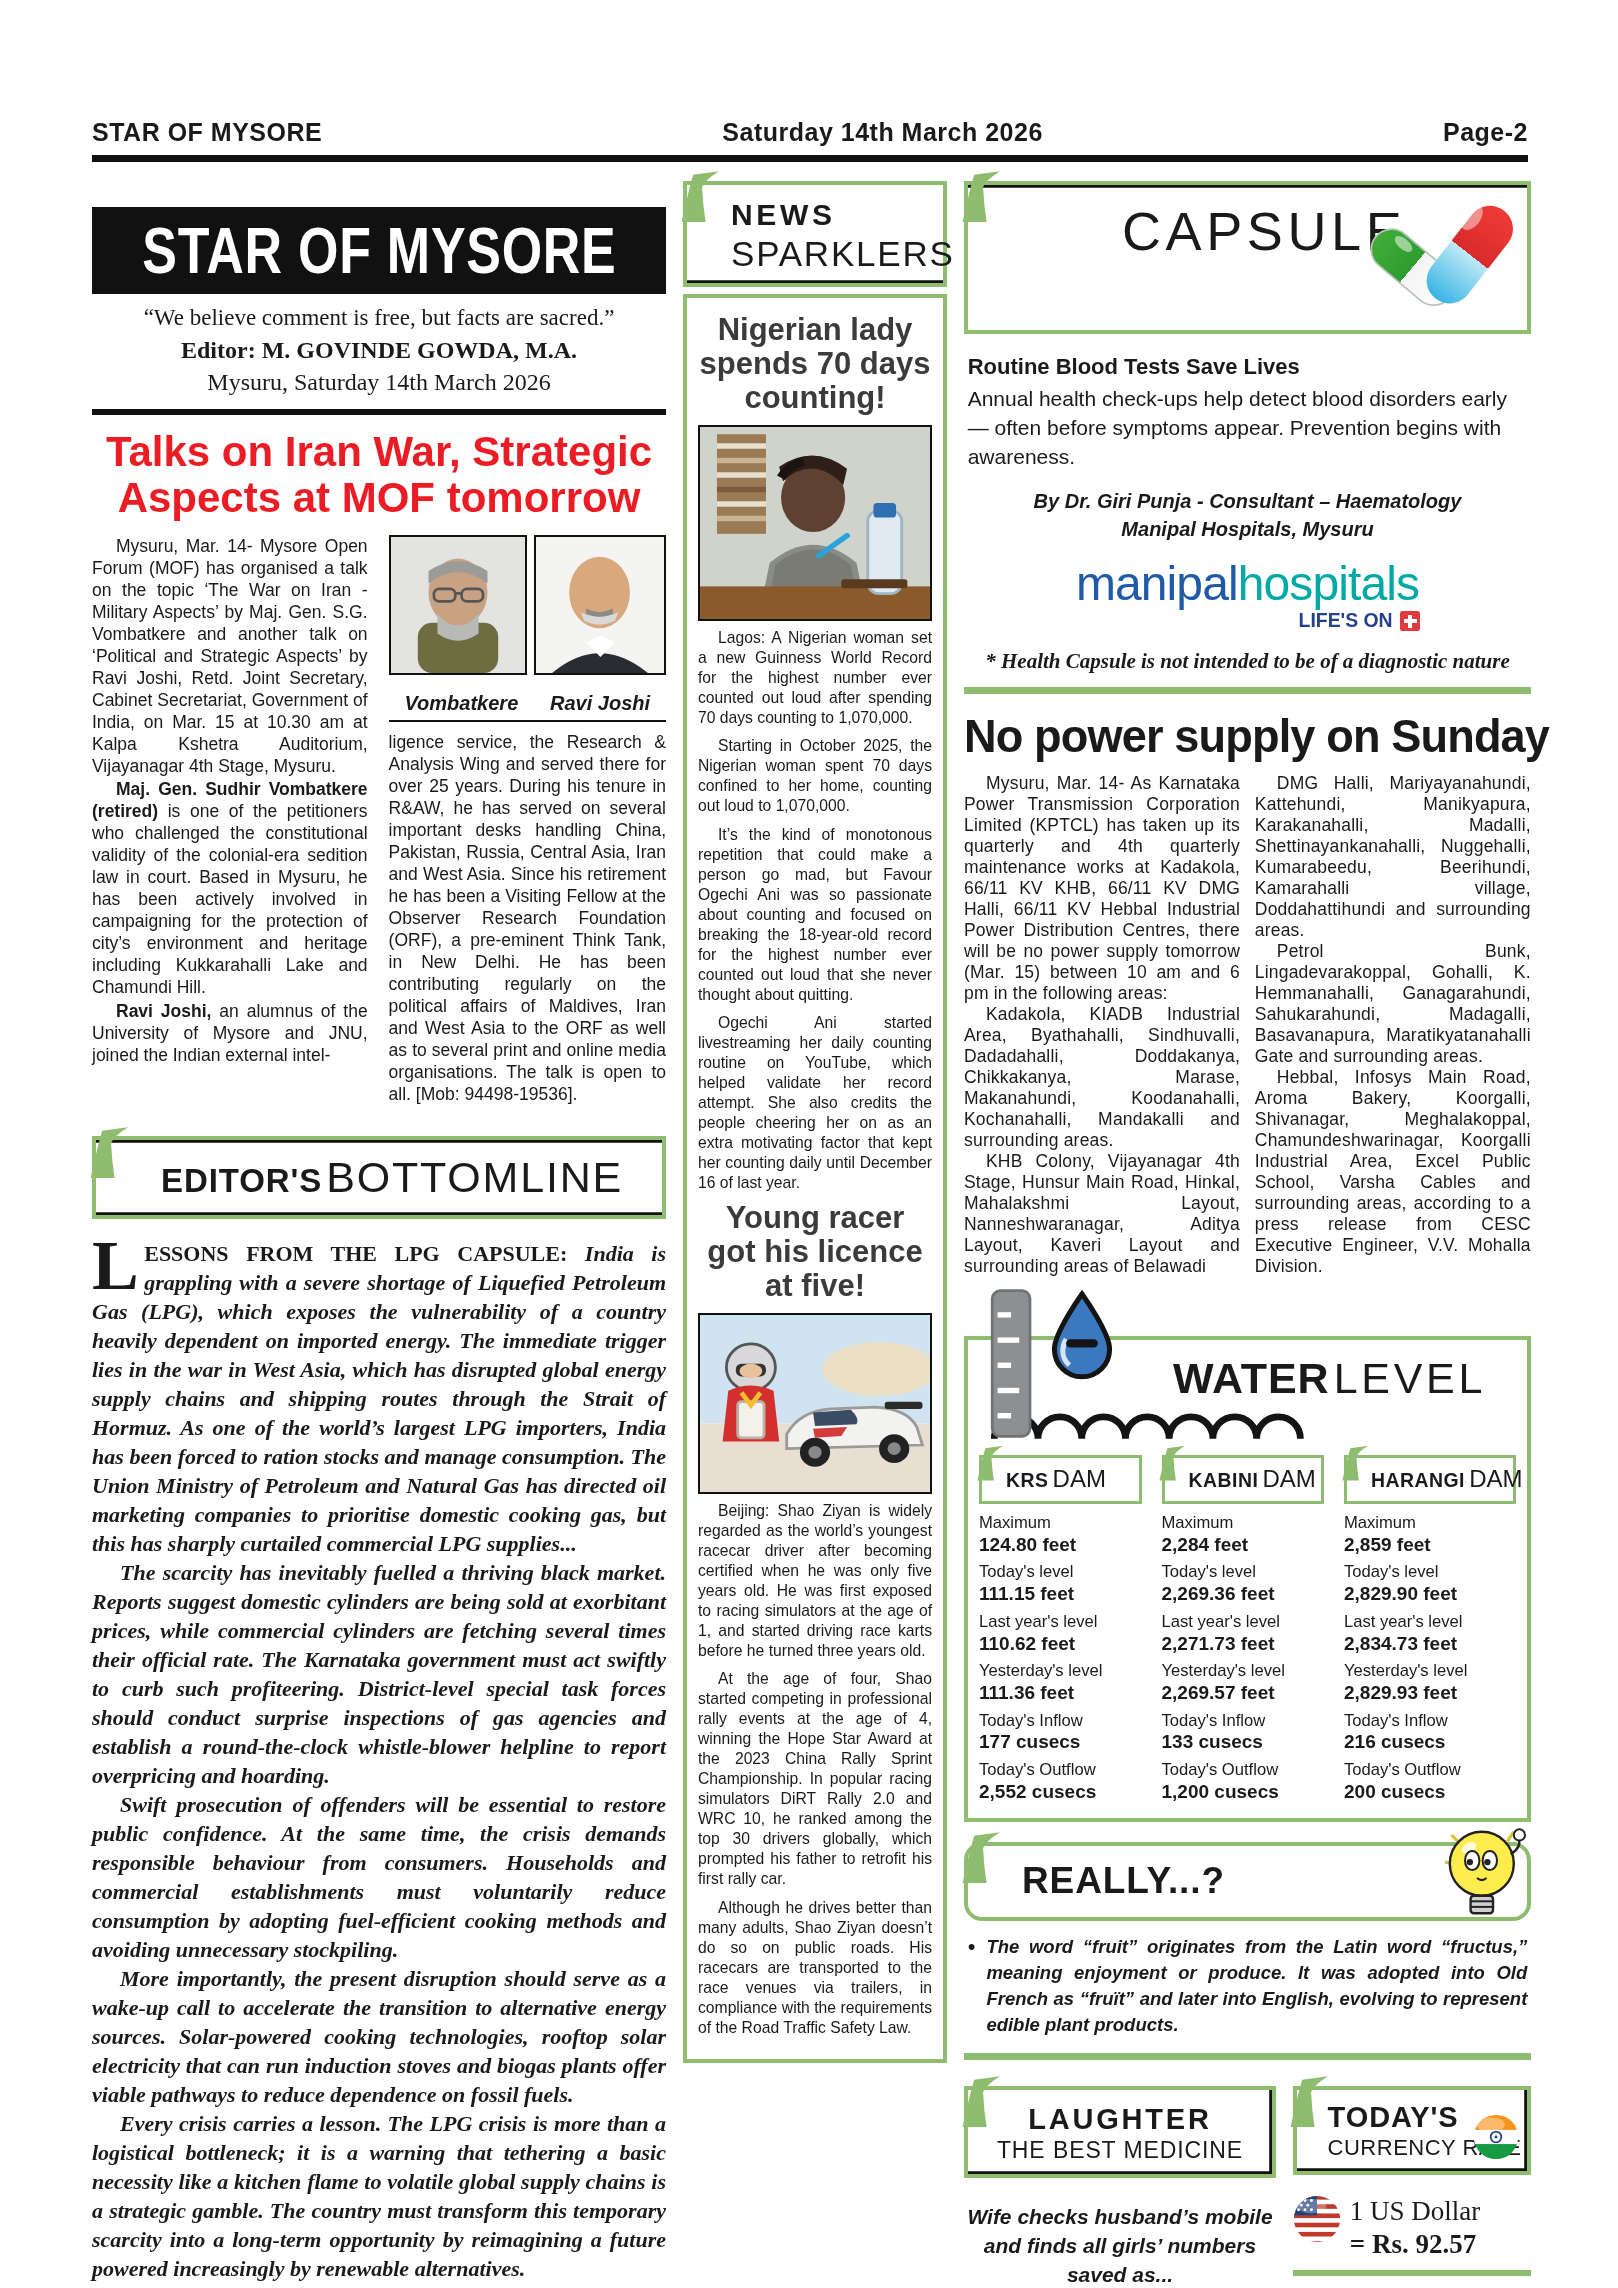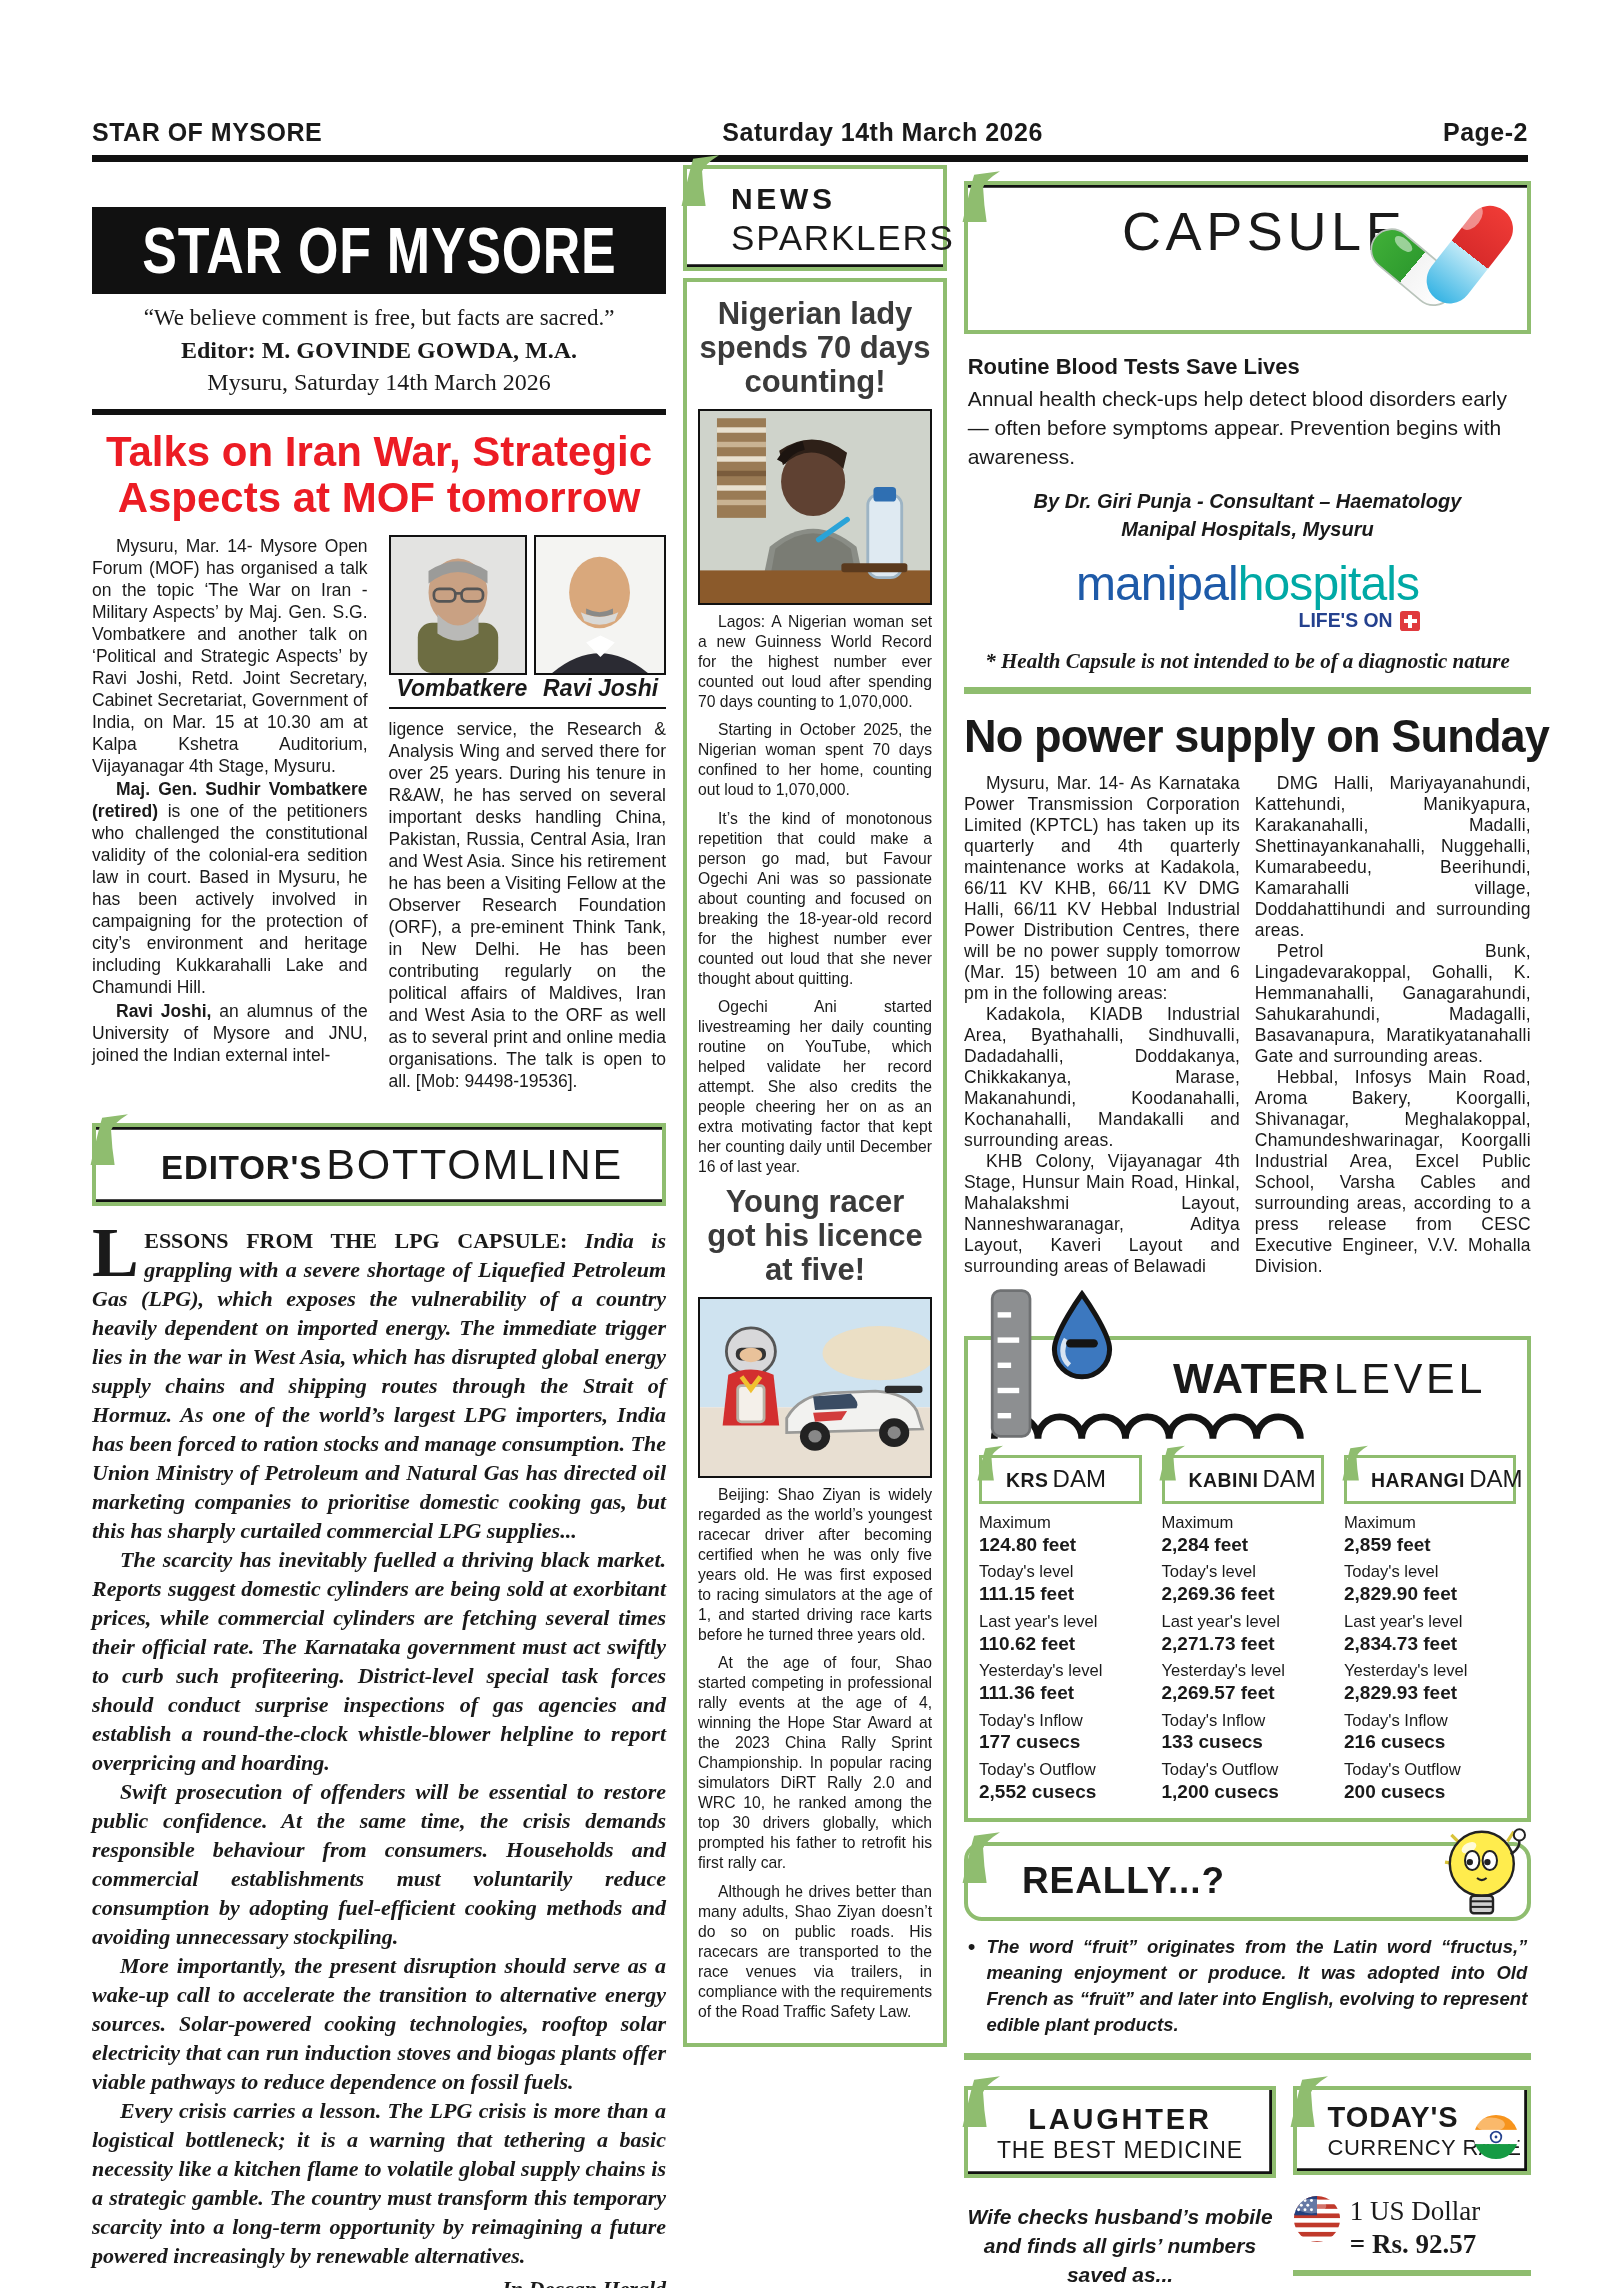--- a/index.html
+++ b/index.html
@@ -11,41 +11,41 @@
   
   .page-header {
     position:absolute; left:92px; top:118px; width:1436px;
     display:flex; justify-content:space-between; align-items:flex-end;
     font-size:25px; font-weight:bold; letter-spacing:0.5px;
   }
   .page-header-rule { position:absolute; left:92px; top:155px; width:1436px; height:6.5px; background:#111; }
 
   
   .col-left  { position:absolute; left:92px;  top:181px; width:574px; }
-  .col-mid   { position:absolute; left:683px;  top:165px; width:264px; }
+  .col-mid   { position:absolute; left:683px;  top:181px; width:264px; }
   .col-right { position:absolute; left:964px; top:181px; width:567px; }
 
   
   .masthead { margin-top:26px; text-align:center; }
   .masthead-black { background:#111; color:#fff; height:87px; display:flex; align-items:center; justify-content:center; }
   .masthead-black .t { display:inline-block; transform:scaleX(.8); font-size:65px; font-weight:bold; letter-spacing:0.9px; white-space:nowrap; }
   .masthead-quote { font-family:"Liberation Serif", serif; font-size:23px; margin-top:11px; }
   .masthead-editor { font-family:"Liberation Serif", serif; font-size:24px; font-weight:bold; margin-top:5.5px; }
   .masthead-date { font-family:"Liberation Serif", serif; font-size:24px; margin-top:5.5px; }
   .masthead-rule { height:5.5px; background:#111; margin-top:13px; }
 
   
   .iran-headline { color:#ec1c24; font-weight:bold; font-size:42px; line-height:1.1; text-align:center; margin:14.8px 0 13px; }
   .iran-cols { display:flex; gap:21px; }
   .iran-col { width:278px; }
   .news-body p { font-size:17.5px; line-height:22px; text-align:justify; text-indent:24px; }
   .news-body p + p { margin-top:1.8px; }
   .photos { display:flex; gap:7.4px; }
   .photo-frame { border:2.8px solid #111; }
-  .caption-row { display:flex; justify-content:space-around; font-size:23px; font-weight:bold; font-style:italic; margin-top:0; padding-bottom:5.5px; border-bottom:2.8px solid #111; margin-bottom:9.2px; }
+  .caption-row { display:flex; justify-content:space-around; font-size:20px; font-weight:bold; font-style:italic; margin-top:17px; padding-bottom:5.5px; border-bottom:2.8px solid #111; margin-bottom:9.2px; }
 
   
   .gbox { border:4.6px solid #8fbd6f; position:relative; background:#fff; }
   .gflag { position:absolute; top:-14.8px; left:-9.2px; width:41px; height:54px; }
   .gflag-small { position:absolute; top:-13px; left:-7.4px; width:28px; height:37px; }
   .green-rule { height:6.5px; background:#8fbd6f; }
 
   
   .bl-box { margin-top:31px; padding:13px 9.2px 13px 65px; box-shadow:inset 0 2.8px 0 #111, inset 0 -2.8px 0 #111; }
   .bl-title-bold { font-size:33px; font-weight:bold; letter-spacing:0.9px; }

